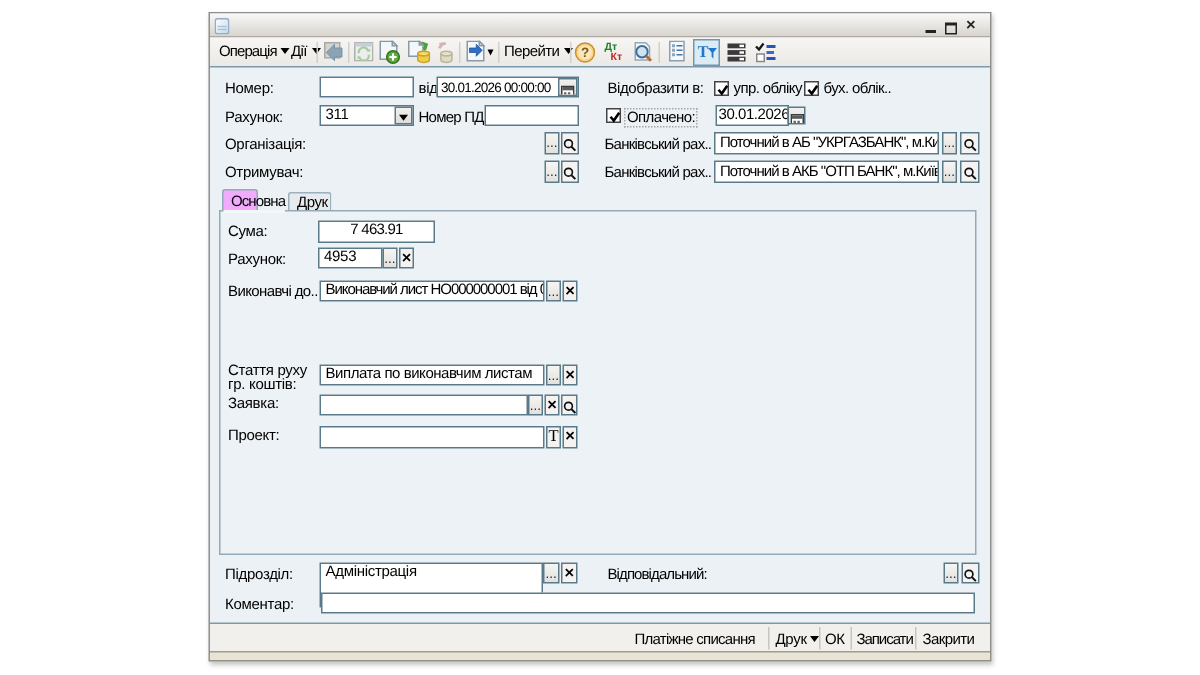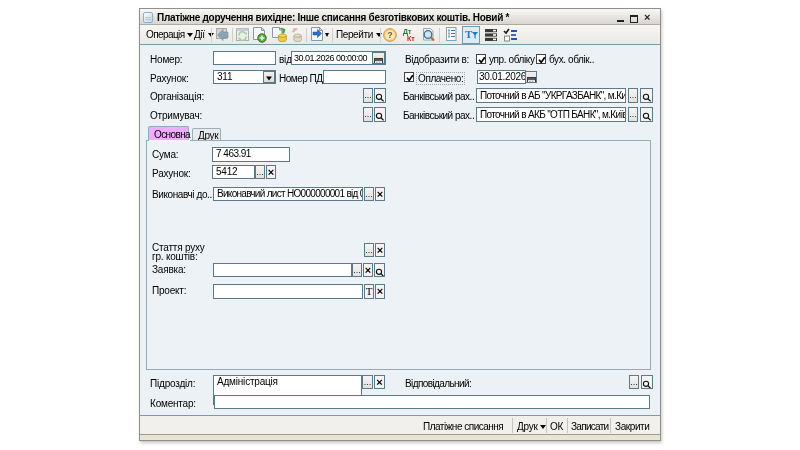--- a/index.html
+++ b/index.html
@@ -23,21 +23,20 @@
         <defs>
           <linearGradient id="tg" x1="0" y1="0" x2="1" y2="1">
             <stop offset="0" stop-color="#ffffff"></stop>
             <stop offset="1" stop-color="#c2d6e8"></stop>
           </linearGradient>
         </defs>
         <rect x="0.5" y="0.5" width="9" height="10" rx="1.5" fill="url(#tg)" stroke="#92aec6"></rect>
         <rect x="2" y="5.2" width="6" height="0.9" fill="#a8c2d6"></rect>
         <rect x="2" y="7.2" width="6" height="0.9" fill="#a8c2d6"></rect>
       </svg>
-    <div class="lbl" style="left:17px;top:3px;font-weight:bold;letter-spacing:-0.3px">Платіжне доручення вихідне: Інше списання безготівкових коштів. Новий *</div>
     <div class="abs" style="left:477px;top:11px;width:7px;height:2px;background:#222"></div>
     <div class="abs" style="left:490px;top:6px;width:8px;height:8px;border:1px solid #222;border-top:2px solid #222"></div>
     <div class="abs" style="left:504px;top:3px;font-size:11px;font-weight:bold;color:#222;line-height:10px">×</div>
   </div>
 
   <div class="abs" style="left:0;top:16px;right:0;height:20px;background:linear-gradient(#f7f6f4,#ebe9e6);border-bottom:1px solid #7b9aab">
     <div class="ftxt" style="left:6px;top:4px;letter-spacing:-0.6px">Операція<span class="tri" style="margin-left:3px"></span></div>
     <div class="ftxt" style="left:54px;top:4px;letter-spacing:-0.4px">Дії<span class="tri" style="margin-left:3px"></span></div>
     <div class="tsep" style="left:71px"></div>
     <svg class="abs" style="left:75px;top:3px" width="14" height="14" viewBox="0 0 14 14">
@@ -197,37 +196,38 @@
         <path d="M6 5.8 L8.6 8.4" stroke="#111" stroke-width="1.3"></path>
       </svg></div>
   <div class="lbl" style="left:263px;top:101px;letter-spacing:-0.5px">Банківський рах..</div>
   <div class="inp" style="left:336px;top:98px;width:150px;height:15px;line-height:13px;letter-spacing:-0.65px">Поточний в АКБ "ОТП БАНК", м.Київ</div>
   <div class="bt" style="left:488px;top:98px;width:10px;height:15px;line-height:13px">...</div>
   <div class="btw" style="left:500px;top:98px;width:13px;height:15px"><svg class="mag" width="10" height="10" viewBox="0 0 10 10">
         <circle cx="4" cy="3.8" r="2.6" fill="none" stroke="#111" stroke-width="1.1"></circle>
         <path d="M6 5.8 L8.6 8.4" stroke="#111" stroke-width="1.3"></path>
       </svg></div>
 
-  <div class="abs" style="left:8px;top:117px;width:41px;height:15px;background:#f0abfc;border:1px solid #94aab8;border-bottom:none;border-radius:2px 2px 0 0;font-size:10px;letter-spacing:-0.6px;padding:2px 16px 0 5px">Основна</div>
+  <div class="abs" style="left:8px;top:117px;width:24px;height:15px;background:#f0abfc;border:1px solid #94aab8;border-bottom:none;border-radius:2px 2px 0 0;font-size:10px;letter-spacing:-0.6px;padding:2px 16px 0 5px">Основна</div>
   <div class="abs" style="left:52px;top:119px;width:29px;height:13px;background:#e7ebee;border:1px solid #9ab0bd;border-bottom:none;border-radius:2px 2px 0 0;font-size:10px;letter-spacing:-0.2px;padding:1px 0 0 5px;letter-spacing:-0.3px">Друк</div>
 
   <div class="abs" style="left:6px;top:131px;width:505px;height:230px;background:#edf2f6;border:1px solid #94aab8"></div>
   <div class="abs" style="left:9px;top:131px;width:41px;height:2px;background:#f3f7f9"></div>
   <div class="lbl" style="left:12px;top:140px">Сума:</div>
-  <div class="inp" style="left:72px;top:138px;width:78px;height:15px;text-align:left;font-size:10px;line-height:11px;letter-spacing:-0.5px">7 463.91</div>
+  <div class="inp" style="left:72px;top:138px;width:78px;height:15px;text-align:center;font-size:10px;line-height:11px;letter-spacing:-0.5px">7 463.91</div>
   <div class="lbl" style="left:12px;top:159px">Рахунок:</div>
-  <div class="inp" style="left:72px;top:156px;width:43px;height:14px">5412</div>
+  <div class="inp" style="left:72px;top:156px;width:43px;height:14px">4953</div>
   <div class="bt" style="left:115px;top:156px;width:10px;height:14px;line-height:12px">...</div>
   <div class="btw" style="left:126px;top:156px;width:10px;height:14px;font-size:11px;font-weight:bold;line-height:12px">×</div>
   <div class="lbl" style="left:12px;top:180px;letter-spacing:-0.4px">Виконавчі до..</div>
   <div class="inp" style="left:73px;top:178px;width:150px;height:14px;letter-spacing:-0.7px">Виконавчий лист НО000000001 від 01</div>
   <div class="bt" style="left:224px;top:178px;width:10px;height:14px;line-height:12px">...</div>
   <div class="btw" style="left:235px;top:178px;width:10px;height:14px;font-size:11px;font-weight:bold;line-height:12px">×</div>
   <div class="lbl" style="left:12px;top:233px">Стаття руху</div>
   <div class="lbl" style="left:12px;top:242px">гр. коштів:</div>
+  <div class="inp" style="left:73px;top:234px;width:150px;height:14px;letter-spacing:-0.3px">Виплата по виконавчим листам</div>
   <div class="bt" style="left:224px;top:234px;width:10px;height:14px;line-height:12px">...</div>
   <div class="btw" style="left:235px;top:234px;width:10px;height:14px;font-size:11px;font-weight:bold;line-height:12px">×</div>
   <div class="lbl" style="left:12px;top:255px">Заявка:</div>
   <div class="inp" style="left:73px;top:254px;width:139px;height:14px"></div>
   <div class="bt" style="left:212px;top:254px;width:10px;height:14px;line-height:12px">...</div>
   <div class="btw" style="left:223px;top:254px;width:10px;height:14px;font-size:11px;font-weight:bold;line-height:12px">×</div>
   <div class="btw" style="left:234px;top:254px;width:11px;height:14px"><svg width="10" height="10" viewBox="0 0 10 10" style="margin-top:1px">
         <circle cx="4" cy="3.8" r="2.6" fill="none" stroke="#111" stroke-width="1.1"></circle>
         <path d="M6 5.8 L8.6 8.4" stroke="#111" stroke-width="1.3"></path>
       </svg></div>

